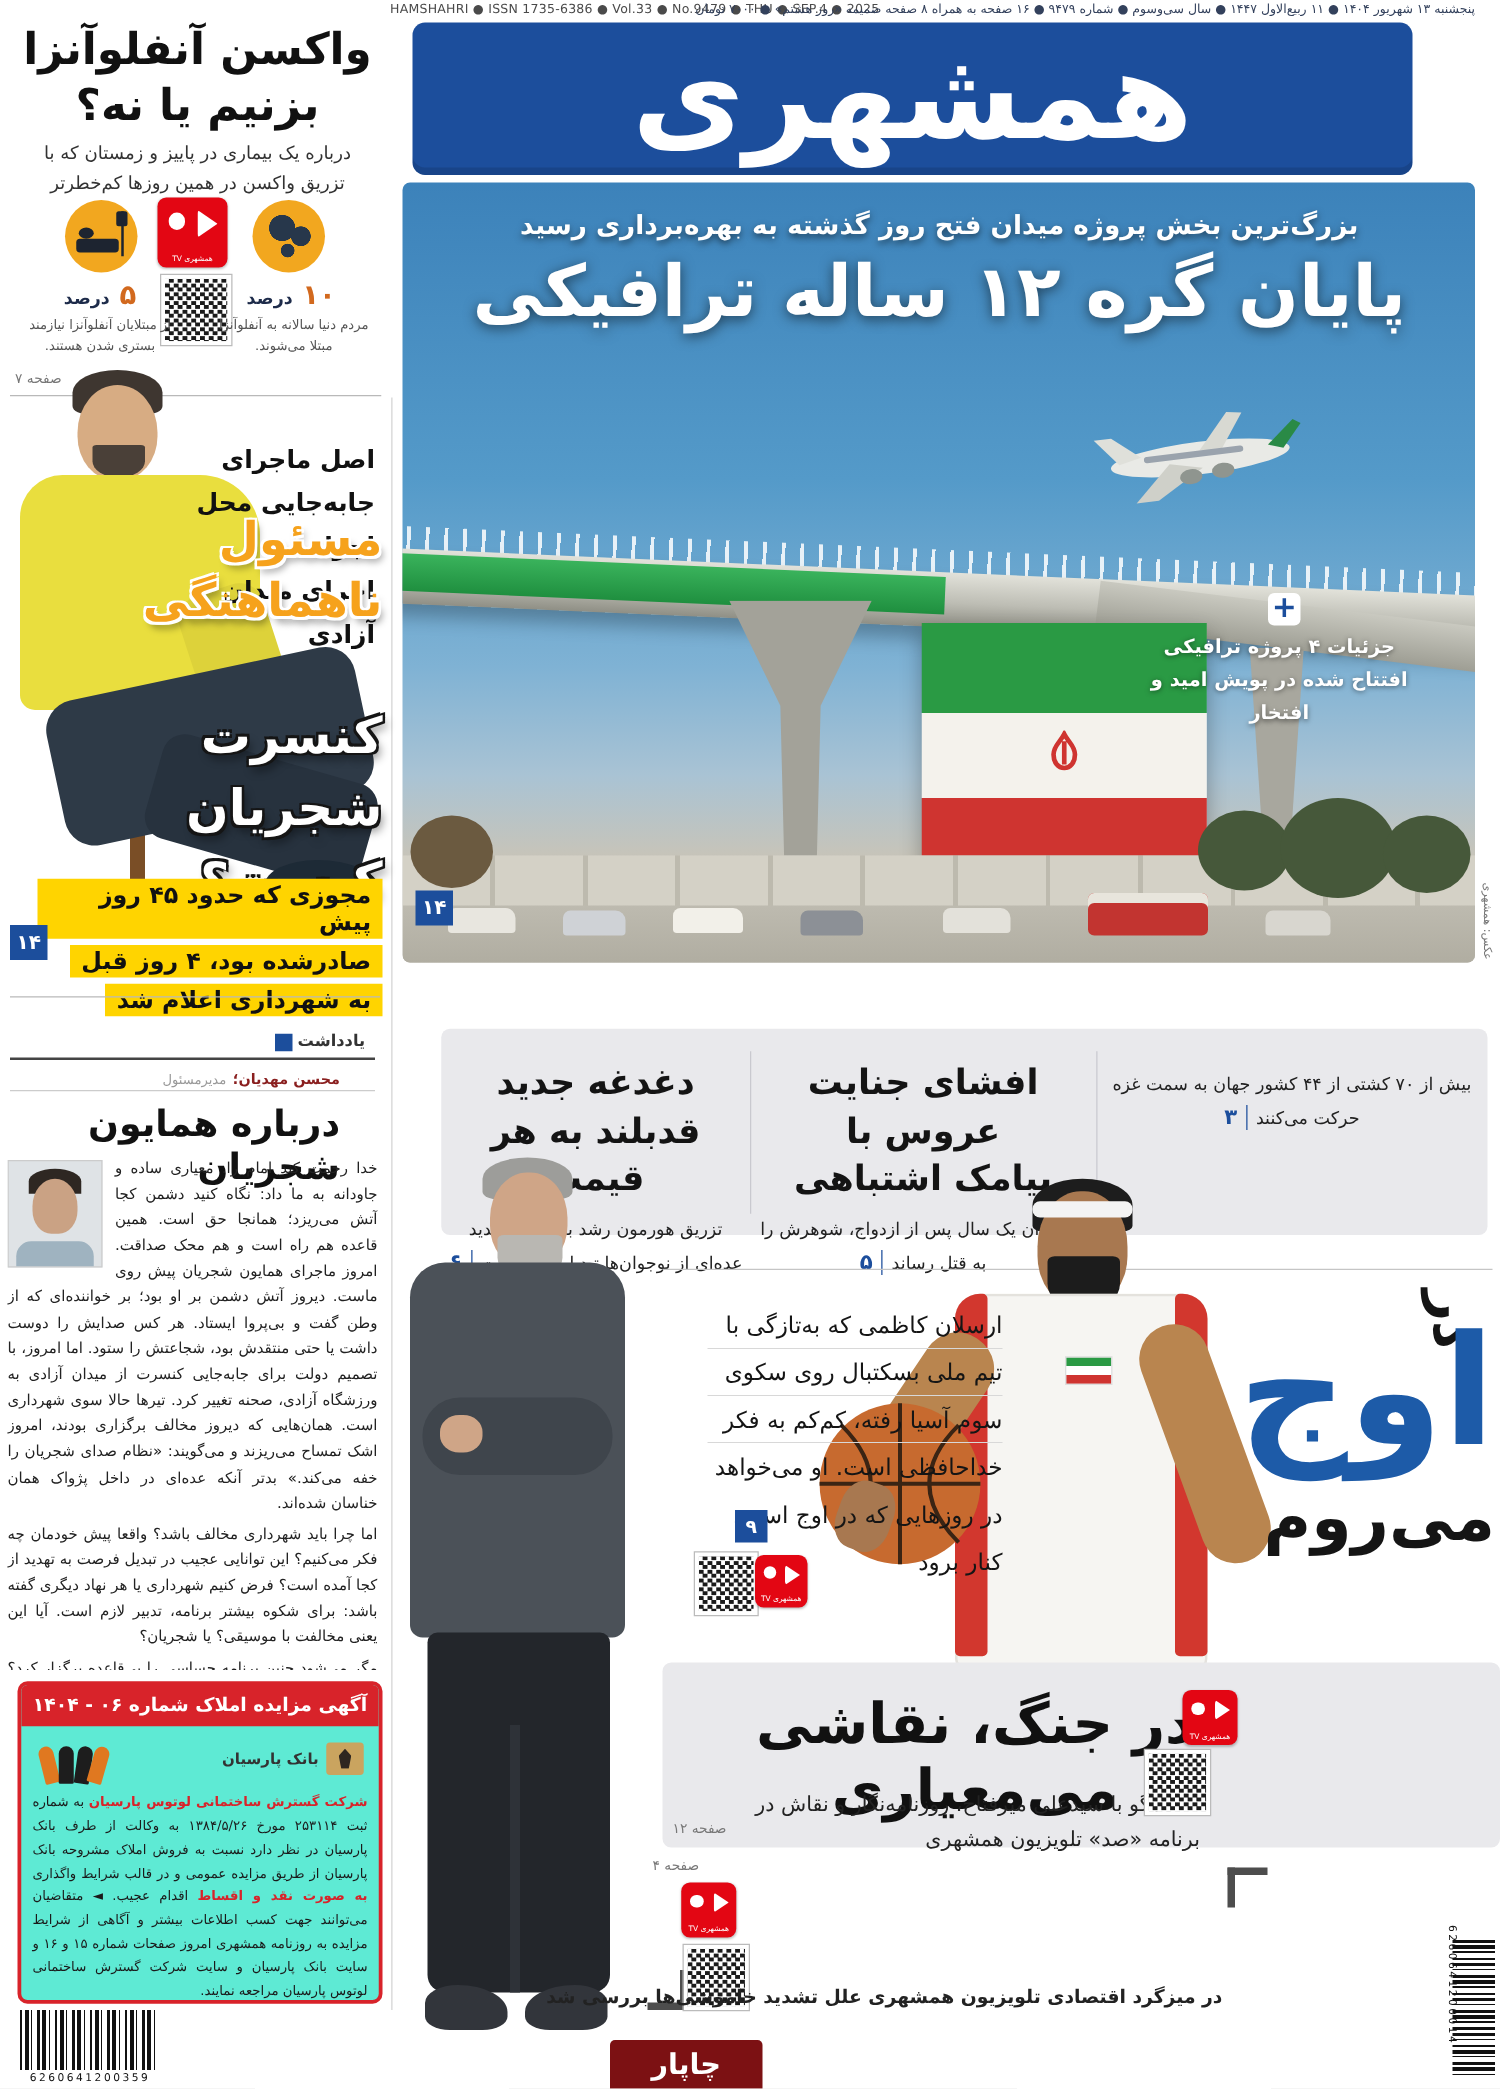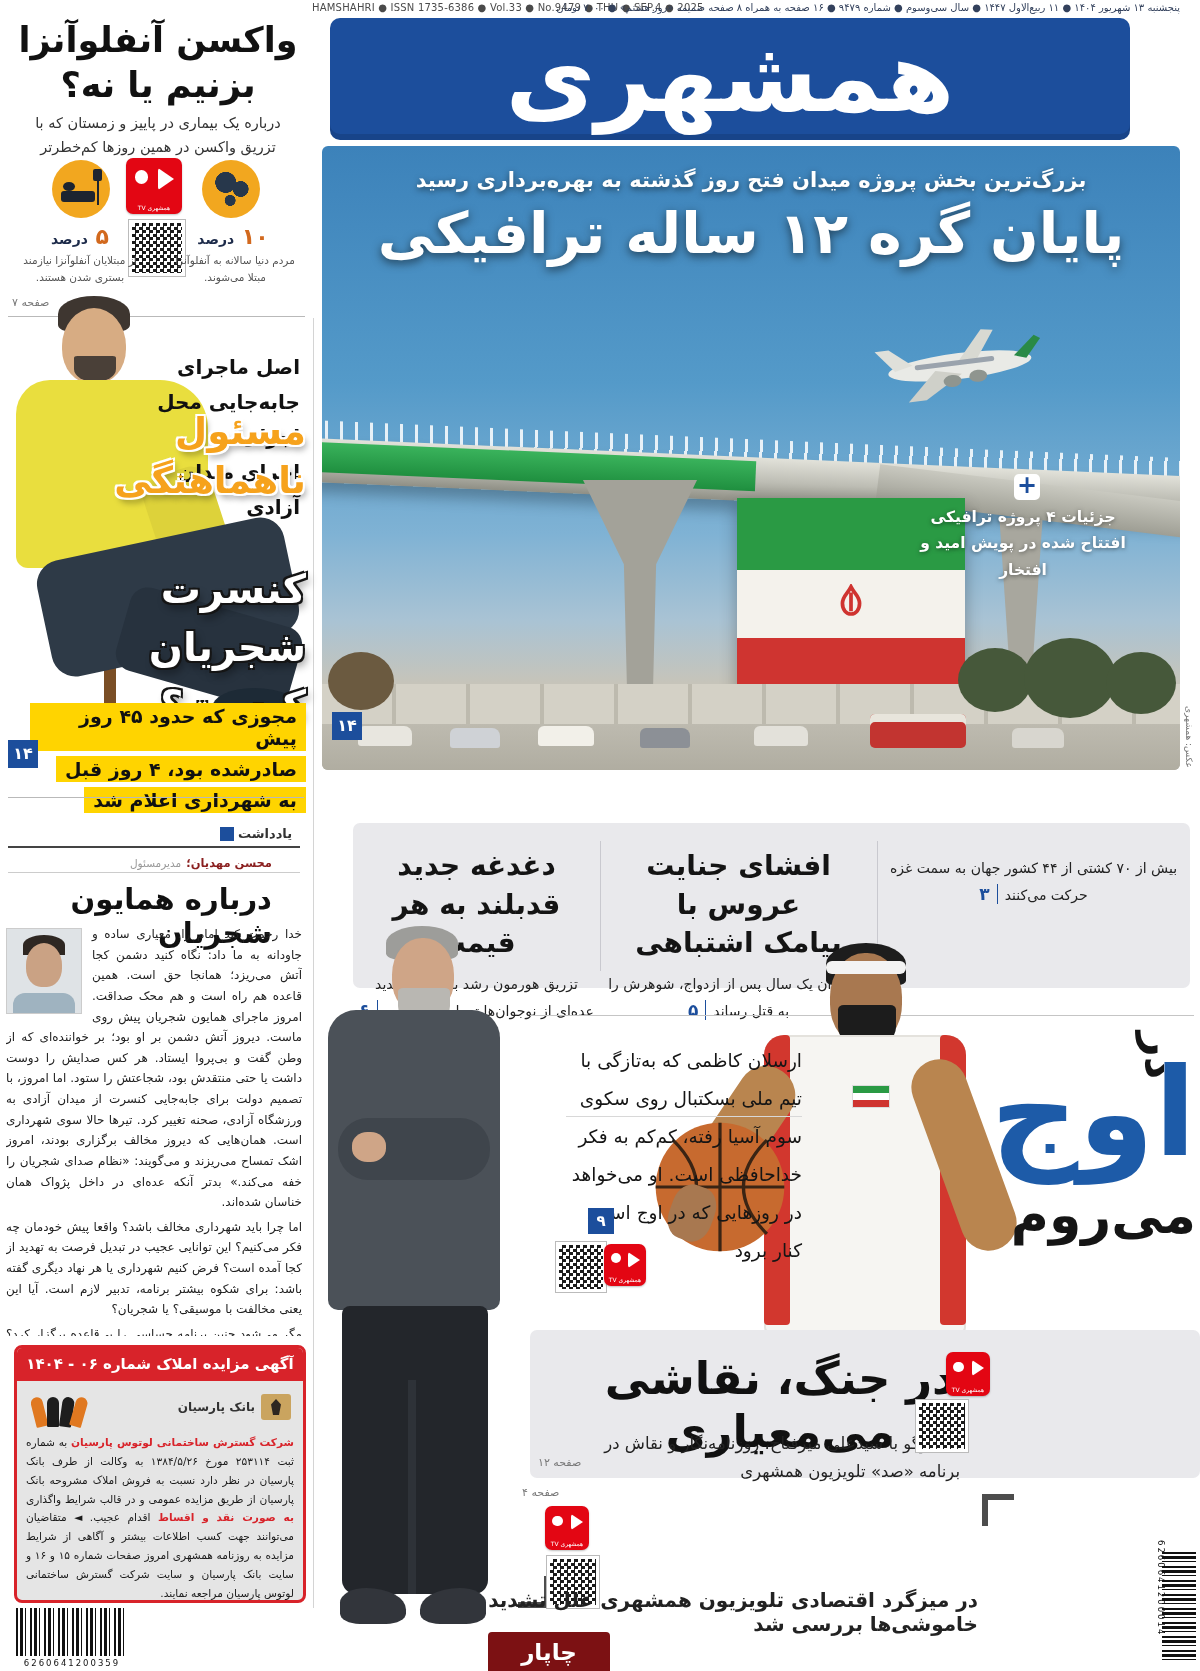--- a/index.html
+++ b/index.html
@@ -116,27 +116,27 @@
      background:repeating-linear-gradient(180deg,transparent 0 36.5px,#d8d8d8 36.5px 37.5px);}
   .oj-dar{font-size:44px;font-weight:bold;color:#151515;transform:rotate(90deg);}
   .oj-owj{font-size:122px;font-weight:bold;color:#1d5ba8;line-height:1;}
   .oj-miravam{font-size:52px;font-weight:bold;color:#151515;}
 
   
   .paint-head{font-size:45px;font-weight:bold;color:#111;text-align:center;}
   .paint-sub{font-size:16.5px;color:#222;text-align:right;line-height:1.7;}
   .blk-gray{color:#97979c;}
   .blk-head{font-size:42px;font-weight:bold;color:#111;text-align:right;}
-  .blk-sub{font-size:20px;font-weight:bold;color:#222;text-align:right;}
+  .blk-sub{font-size:15px;font-weight:bold;color:#222;text-align:right;}
   .corner{position:absolute;width:26px;height:26px;}
   .corner-tr{border-top:6px solid #4d4d4d;border-left:6px solid #4d4d4d;}
   .corner-bl{border-bottom:6px solid #4d4d4d;border-right:6px solid #4d4d4d;}
 
   
-  .adbox{left:14px;top:1345px;width:286px;height:252px;border:3px solid #d8232a;border-radius:8px;background:#e5e5e5;overflow:hidden;}
+  .adbox{left:14px;top:1345px;width:286px;height:252px;border:3px solid #d8232a;border-radius:8px;background:#5eead4;overflow:hidden;}
   .ad-head{background:#d8232a;color:#fff;font-size:15px;font-weight:bold;text-align:center;line-height:33px;height:33px;}
   .ad-body{padding:4px 9px 0 9px;font-size:10.6px;line-height:1.78;text-align:justify;color:#1a1a1a;}
   .ad-red{color:#d8232a;font-weight:bold;}
   .ad-link1{display:block;text-align:center;font-size:14.5px;font-weight:bold;color:#1a3f8f;text-decoration:underline;direction:ltr;}
   .bank-logo-sq{width:30px;height:26px;background:#caa45f;border-radius:3px;position:relative;}
   .bank-logo-sq::before{content:"";position:absolute;left:10px;top:5px;width:10px;height:16px;background:#2e2620;
      clip-path:polygon(50% 0,100% 35%,80% 100%,20% 100%,0 35%);}
   .bank-script{font-size:12px;font-weight:bold;color:#333;}
   .lotus{position:relative;width:56px;height:40px;}
   .lotus i{position:absolute;bottom:0;width:12px;height:30px;border-radius:10px 10px 2px 2px;}

